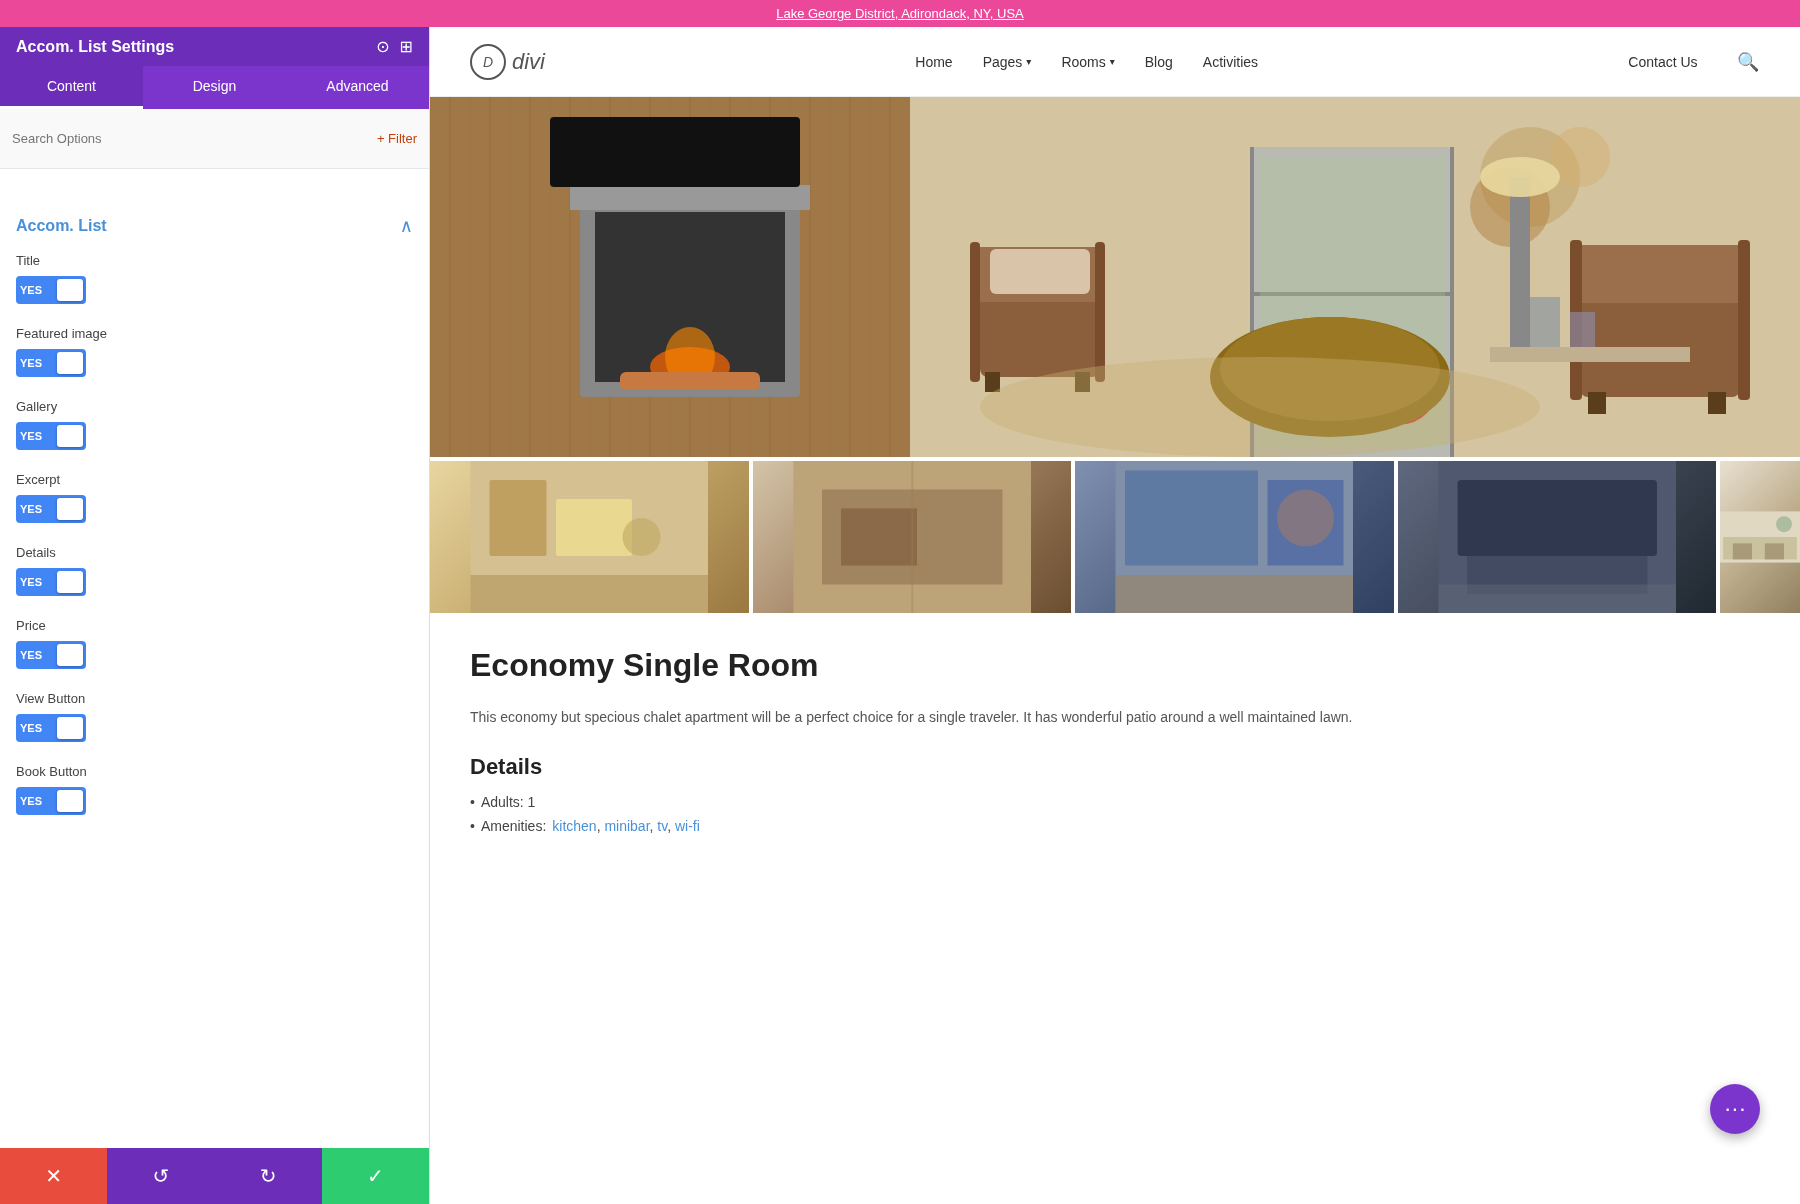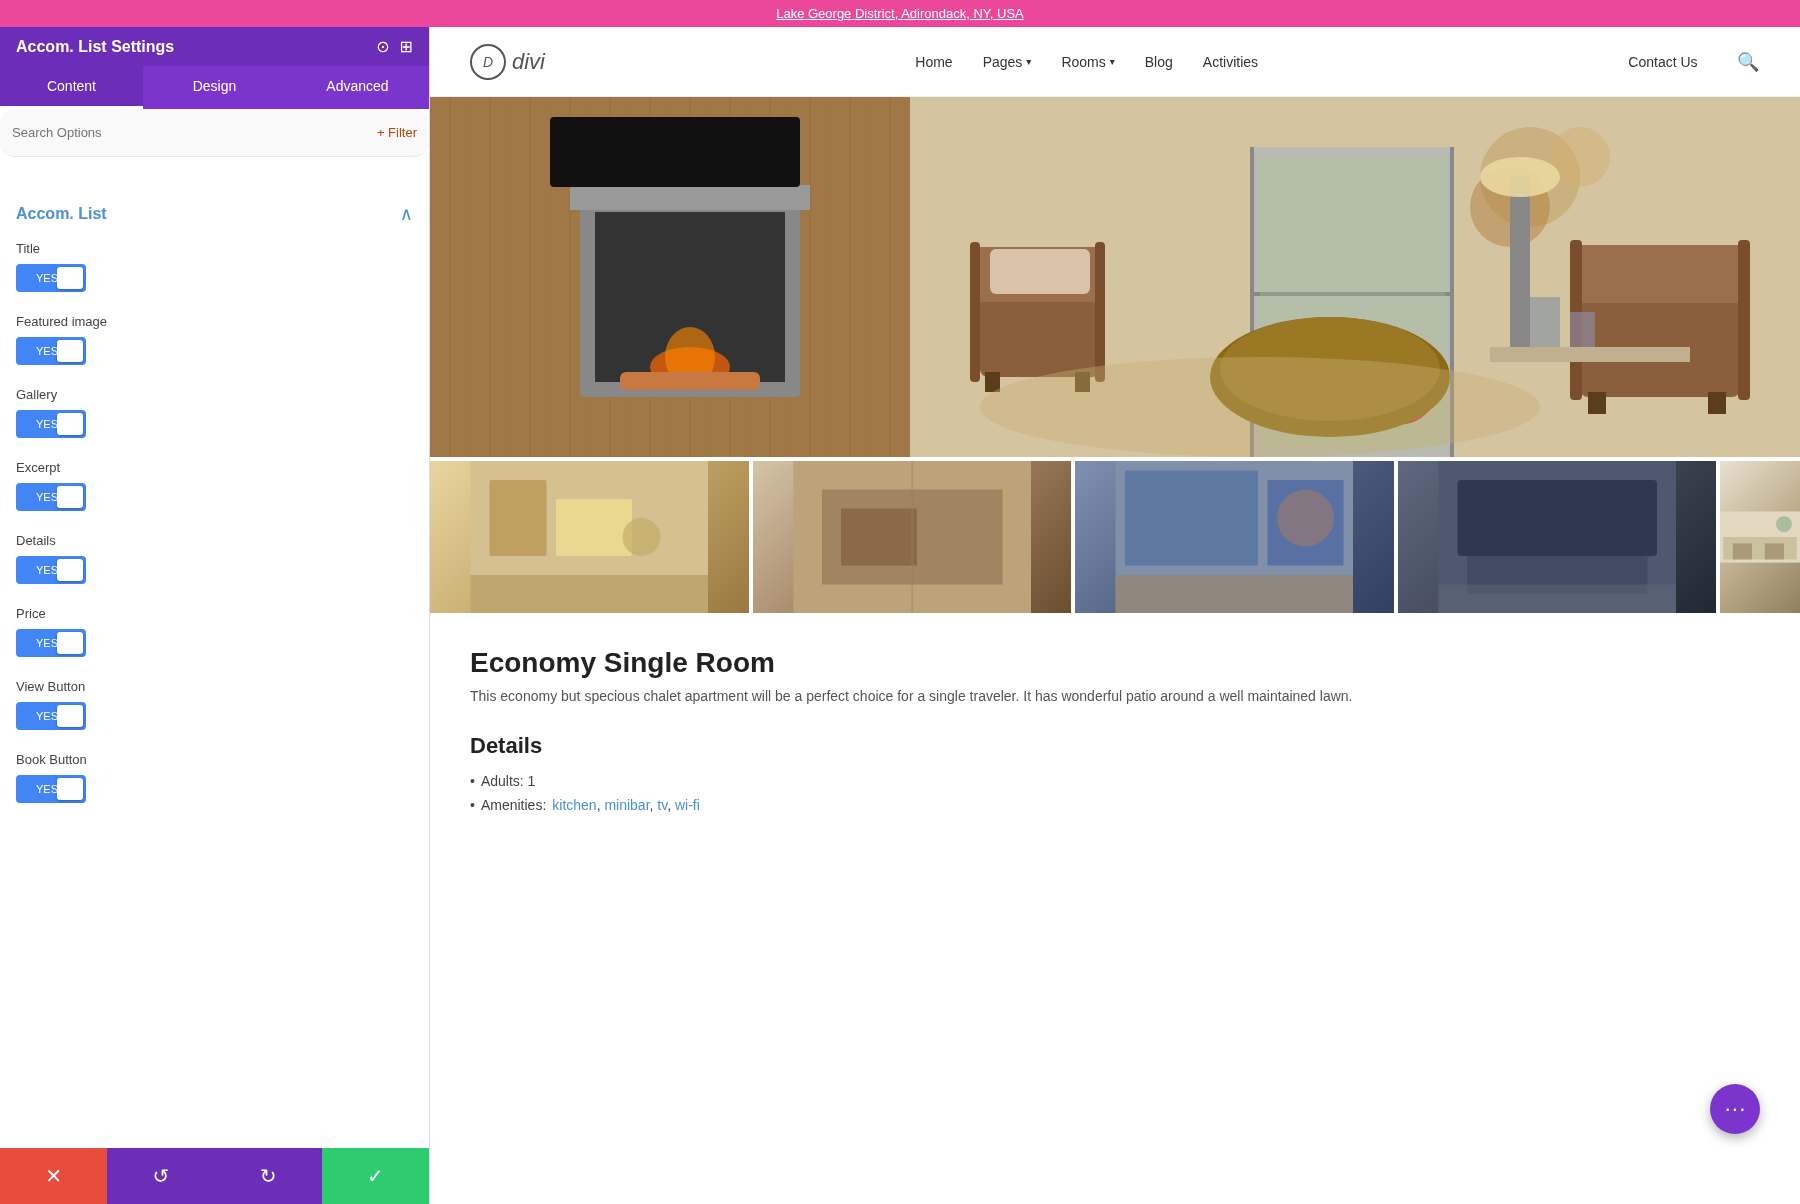--- a/index.html
+++ b/index.html
@@ -71,25 +71,24 @@
       cursor: pointer;
     }
     .panel-tab.active {
       background: #6c2db8;
       border-bottom: 3px solid white;
     }
 
     .search-bar {
       display: flex;
       align-items: flex-end;
-      padding: 16px 12px;
+      padding: 22px 12px;
       border-bottom: 1px solid #e5e7eb;
       gap: 8px;
       background: #f9f9f9;
-      border-radius: 15px;
     }
     .search-input {
       flex: 1;
       border: none;
       background: transparent;
       font-size: 13px;
       color: #888;
       outline: none;
     }
     .filter-btn {
@@ -149,22 +148,22 @@
       height: 28px;
       background: #4285f4;
       border-radius: 4px;
       cursor: pointer;
       display: flex;
       align-items: center;
     }
     .toggle-label-yes {
       color: white;
       font-size: 11px;
-      font-weight: 400;
-      margin-left: 20px;
+      font-weight: 700;
+      margin-left: 4px;
     }
     .toggle-thumb {
       position: absolute;
       right: 3px;
       width: 26px;
       height: 22px;
       background: white;
       border-radius: 3px;
       box-shadow: 0 1px 3px rgba(0,0,0,0.3);
     }
@@ -291,24 +290,24 @@
     .gallery-1 { background: linear-gradient(135deg, #e8d5a0, #c4a86a, #9a7840); }
     .gallery-2 { background: linear-gradient(135deg, #d4c4a8, #a08060, #6b4e30); }
     .gallery-3 { background: linear-gradient(135deg, #8090b0, #506080, #304060); }
     .gallery-4 { background: linear-gradient(135deg, #606880, #404858, #202830); }
     .gallery-5 { background: linear-gradient(135deg, #e8e0d0, #c0b090, #908060); }
 
     .room-info {
       padding: 30px 40px;
     }
     .room-title {
-      font-size: 28px;
+      font-size: 32px;
       font-weight: 600;
       color: #222;
-      margin-bottom: 6px;
+      margin-bottom: 22px;
     }
     .room-excerpt {
       font-size: 14px;
       color: #555;
       line-height: 1.7;
       margin-bottom: 24px;
     }
     .details-title {
       font-size: 22px;
       font-weight: 600;

